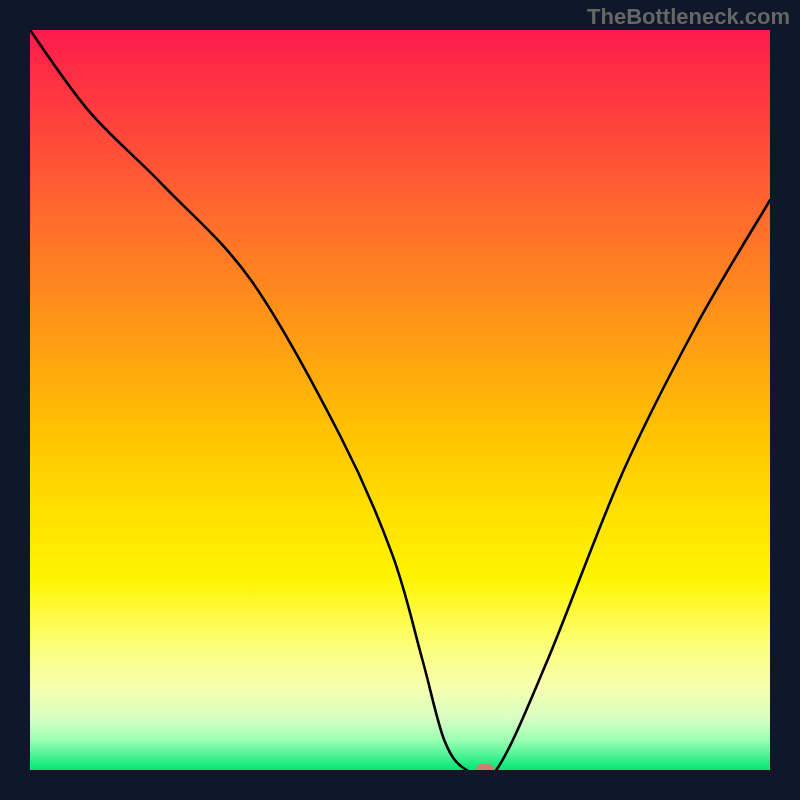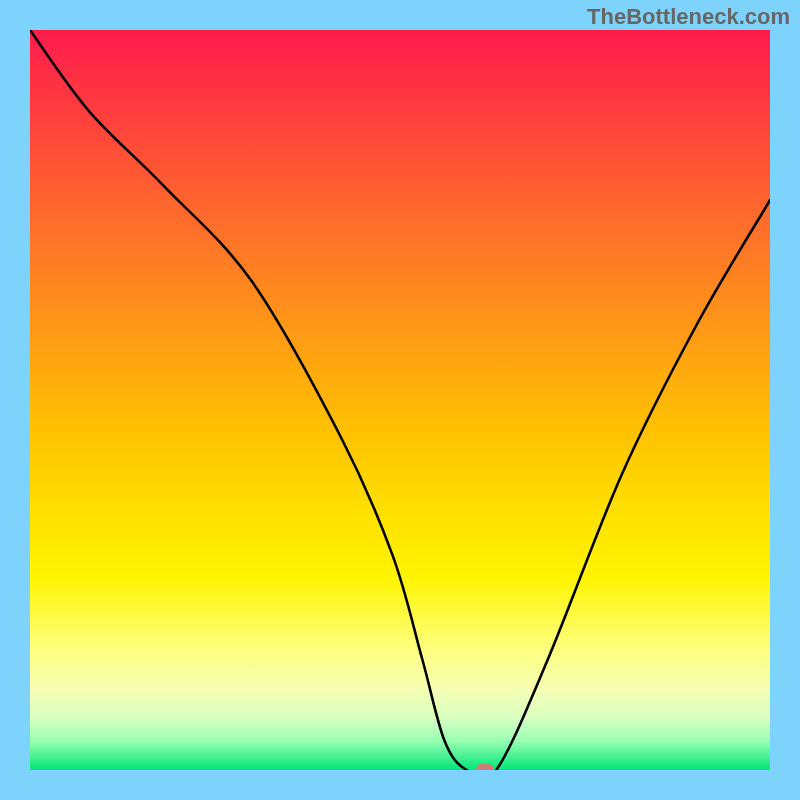--- a/index.html
+++ b/index.html
@@ -10,21 +10,21 @@
     justify-content: center;
     align-items: center;
     width: 800px;
     height: 800px;
     overflow: hidden;
   }
   .frame {
     position: relative;
     width: 800px;
     height: 800px;
-    background: #7dd3fc;
+    background: #0f172a;
   }
   .watermark {
     position: absolute;
     top: 4px;
     right: 10px;
     color: #666;
     font-family: Arial, Helvetica, sans-serif;
     font-size: 22px;
     font-weight: 600;
     z-index: 5;

